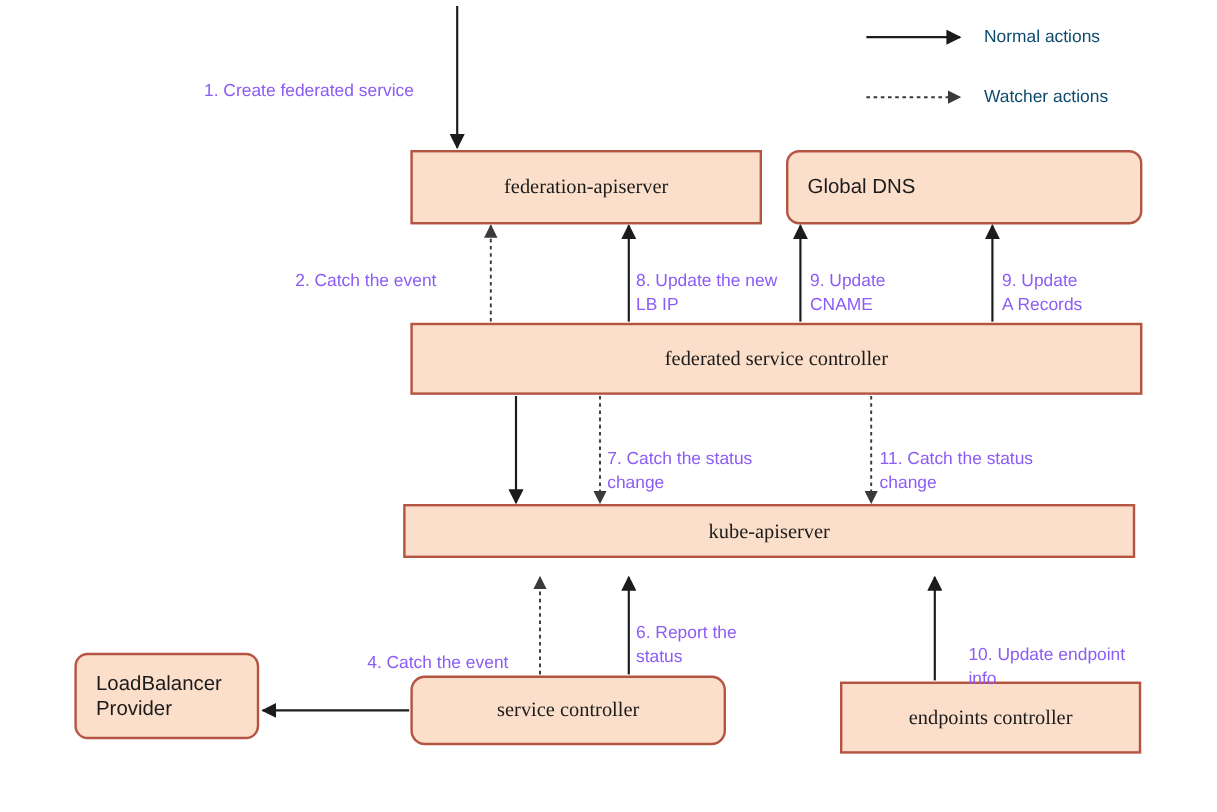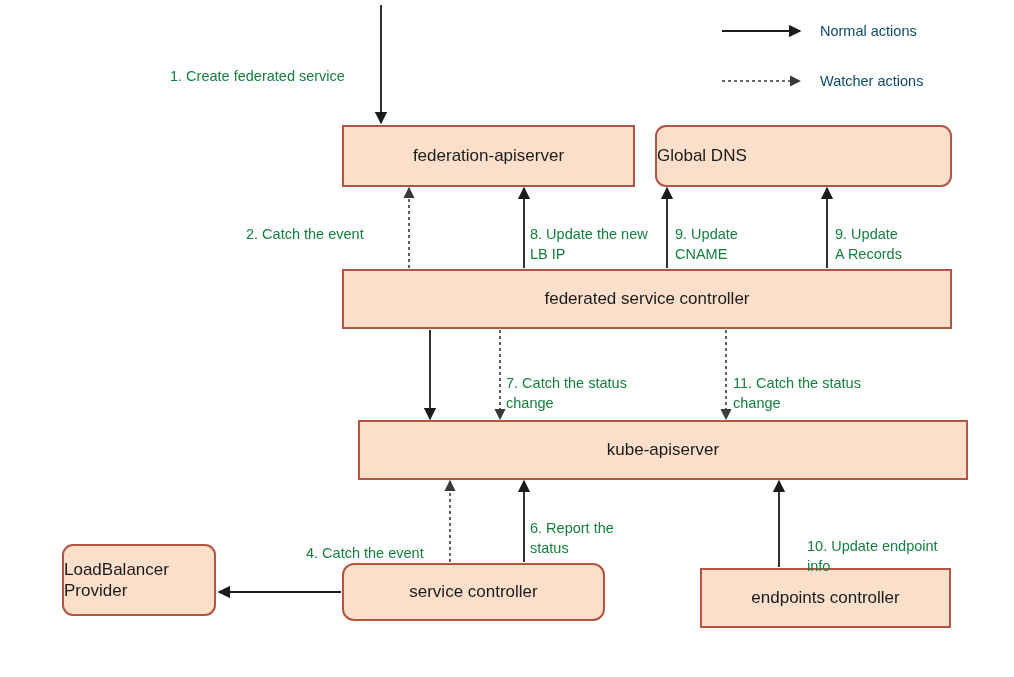--- a/index.html
+++ b/index.html
@@ -32,31 +32,33 @@
     display: flex;
     align-items: center;
     color: #1b1b1b;
     font-size: 17px;
     line-height: 1.25;
     white-space: pre-line;
   }
   .node.centered {
     justify-content: center;
     text-align: left;
+    font-family: Liberation Serif, serif;
   }
   .node.lefted {
     justify-content: flex-start;
     text-align: left;
+    padding-left: 16px;
   }
   .node.rounded {
     border-radius: 11px;
   }
   .label {
     position: absolute;
-    color: #15803d;
+    color: #8b5cf6;
     font-size: 14.5px;
     line-height: 1.35;
     white-space: pre-line;
   }
   .legend-label {
     position: absolute;
     color: #0c4a6e;
     font-size: 14.5px;
     line-height: 1.3;
     white-space: nowrap;
@@ -107,21 +109,21 @@
 
   <div class="legend-label" style="left:820px; top:22px;">Normal actions</div>
   <div class="legend-label" style="left:820px; top:72px;">Watcher actions</div>
 
   <div class="node centered" style="left:342px; top:125px; width:293px; height:62px;">federation-apiserver</div>
 
   <div class="node lefted rounded" style="left:655px; top:125px; width:297px; height:62px;">Global DNS</div>
 
   <div class="node centered" style="left:342px; top:269px; width:610px; height:60px;">federated service controller</div>
 
-  <div class="node centered" style="left:358px; top:420px; width:610px; height:60px;">kube-apiserver</div>
+  <div class="node centered" style="left:336px; top:420px; width:610px; height:45px;">kube-apiserver</div>
 
   <div class="node lefted rounded" style="left:62px; top:544px; width:154px; height:72px;">LoadBalancer
 Provider</div>
 
   <div class="node centered" style="left:342px; top:563px; width:263px; height:58px;border-radius:12px;">service controller</div>
 
   <div class="node centered" style="left:700px; top:568px; width:251px; height:60px;">endpoints controller</div>
 
   <div class="label" style="left:170px; top:67px;">1. Create federated service</div>
 

